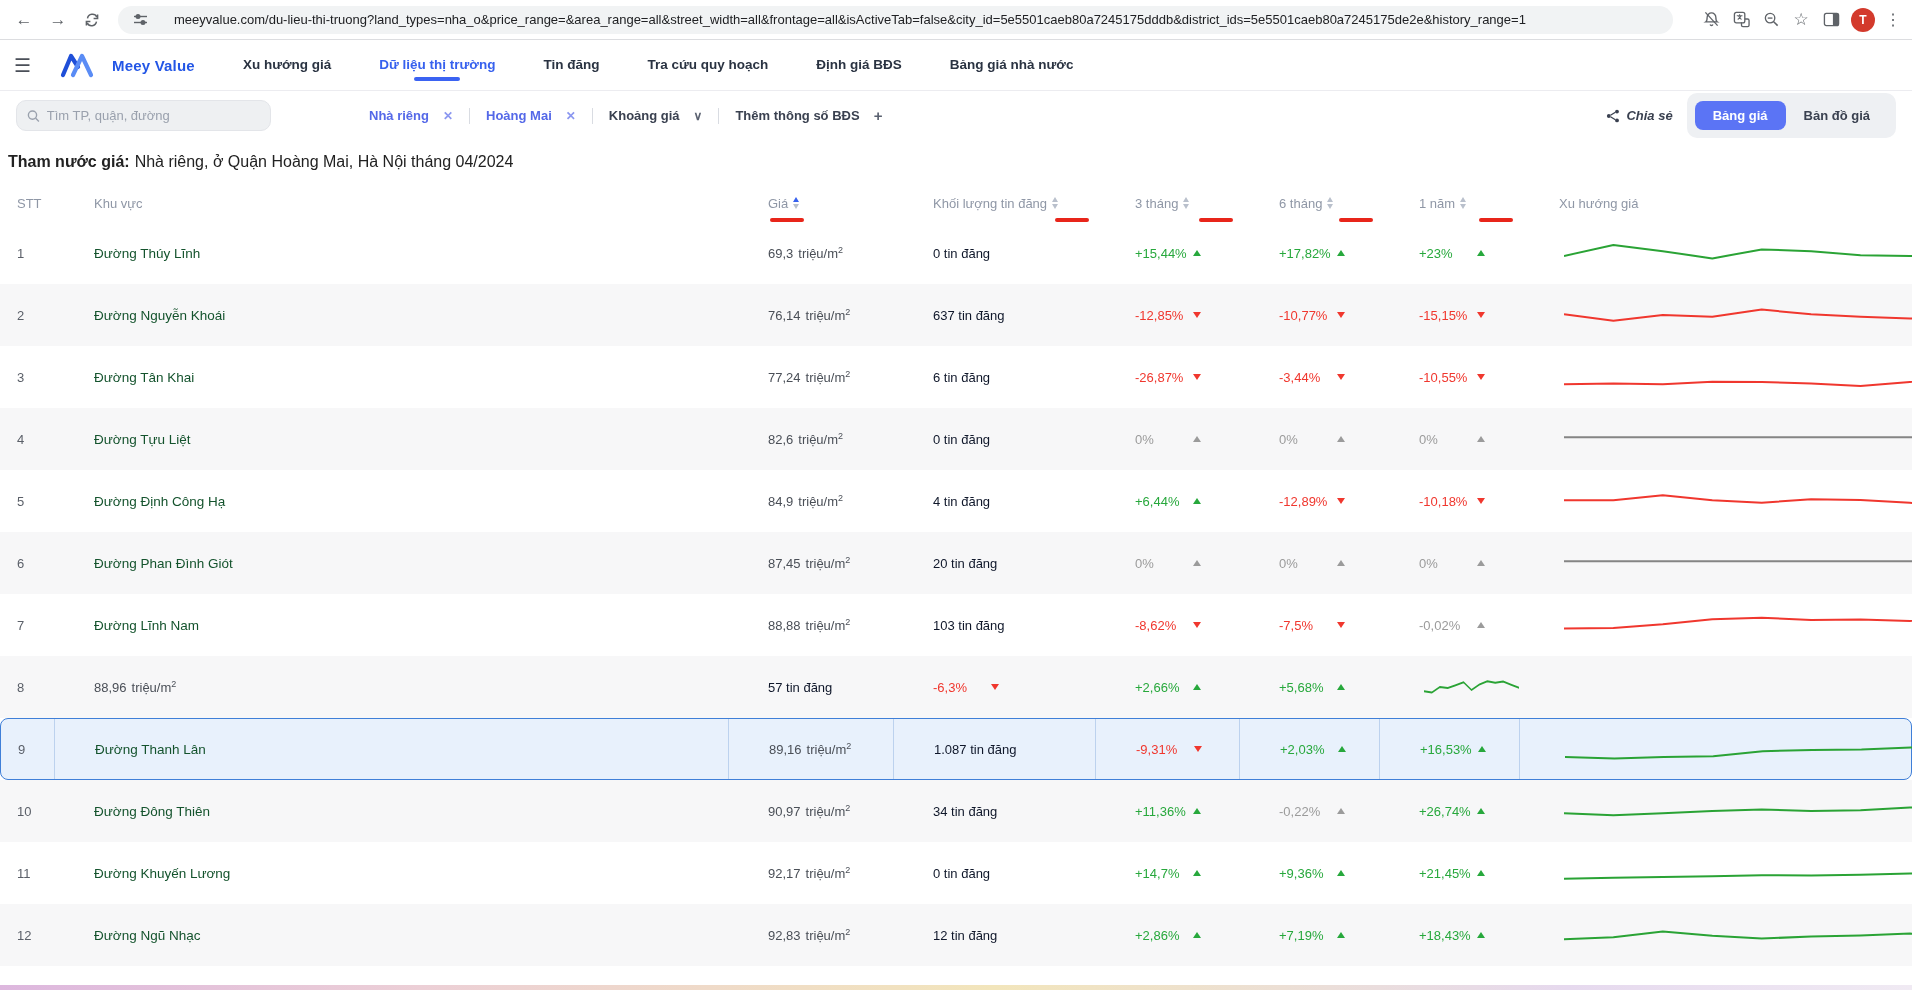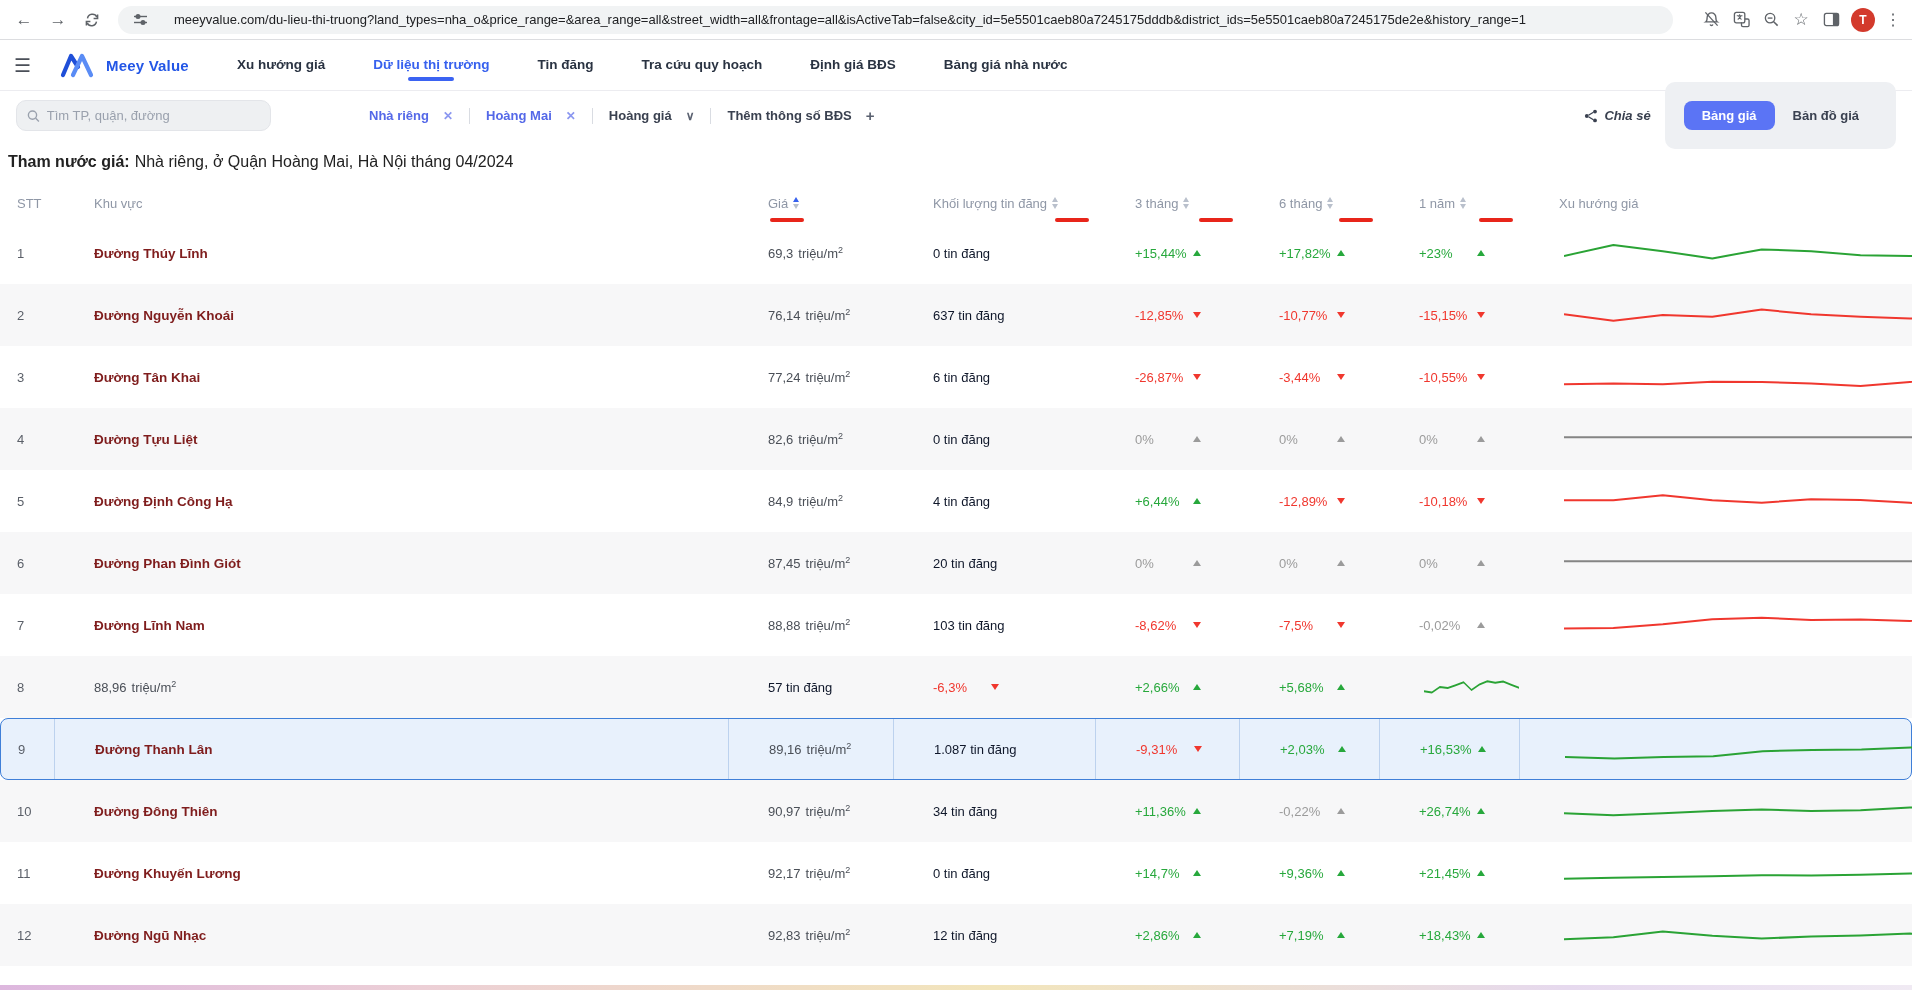--- a/index.html
+++ b/index.html
@@ -17,21 +17,21 @@
   .chrome-right { display:flex; align-items:center; gap:10px; margin-left:auto; flex:none; }
   .cicon { width:20px; height:20px; display:flex; align-items:center; justify-content:center; color:#5f6368; }
   .avatar { width:24px; height:24px; border-radius:50%; color:#fff; font-size:12px; font-weight:700;
     display:flex; align-items:center; justify-content:center; }
   .dots { color:#5f6368; font-size:16px; letter-spacing:1px; }
 
   
   .navbar { height:51px; display:flex; align-items:center; border-bottom:1px solid #ececf0;
     padding:0 14px; gap:8px; background:#fff; }
   .hamburger { color:#4a4f58; font-size:19px; width:26px; cursor:pointer; }
-  .brand { display:flex; align-items:center; gap:12px; margin:0 18px 0 12px; }
+  .brand { display:flex; align-items:center; gap:18px; margin:0 18px 0 12px; }
   .brand-text { font-size:15px; font-weight:800; color:#2356e6; letter-spacing:.2px; }
   .menu { display:flex; align-items:center; gap:4px; }
   .menu-item { position:relative; font-size:13.5px; font-weight:600; color:#2a3342;
     padding:10px 22px 12px 22px; cursor:pointer; white-space:nowrap; }
   .menu-item.active { color:#3761ee; }
   .menu-item.active::after { content:""; position:absolute; left:50%; transform:translateX(-50%);
     bottom:3px; width:46px; height:4px; border-radius:3px; background:#3b63f2; }
 
   
   .filterbar { height:49px; display:flex; align-items:center; padding:0 16px; gap:10px; }
@@ -41,21 +41,21 @@
     color:#333; font-family:"Liberation Sans",sans-serif; }
   .searchbox input::placeholder { color:#9aa1ad; }
   .chips { display:flex; align-items:center; margin-left:72px; }
   .chip { display:flex; align-items:center; gap:14px; padding:0 16px; cursor:pointer; font-size:13px; font-weight:600; }
   .chip .lbl.blue { color:#5468e8; } .chip .lbl.dark { color:#3a4150; }
   .chip .sfx { color:#8b97f0; font-size:12px; font-style:normal; }
   .chip .sfx.dark { color:#5a6170; }
   .chip-div { width:1px; height:16px; background:#d9dce2; }
   .fb-right { margin-left:auto; display:flex; align-items:center; gap:14px; }
   .share { display:flex; align-items:center; gap:6px; font-size:13px; font-weight:600; color:#3a4150; cursor:pointer;font-style:italic; }
-  .toggle { background:#eef0f3; border-radius:10px; padding:19px; display:flex; align-items:center; }
+  .toggle { background:#eef0f3; border-radius:10px; padding:8px; display:flex; align-items:center; }
   .tg-btn { font-size:13px; font-weight:600; padding:7px 18px; border-radius:8px; cursor:pointer; white-space:nowrap; }
   .tg-btn.on { background:#5b74f5; color:#fff; }
   .tg-btn.off { color:#3a4150; }
 
   
   .title { height:44px; display:flex; align-items:center; padding-left:8px; font-size:16px; color:#222; }
   .title b { font-weight:800; margin-right:5px; }
 
   
   .grid-row { display:grid; grid-template-columns:37px 634px 125px 162px 104px 100px 100px 1fr;
@@ -73,21 +73,21 @@
   .hcell.first-mark .red-mark { right:auto; left:2px; }
 
   .rows { position:relative; }
   .trow { height:62px; font-size:13px; color:#4a4f57; position:relative; }
   .trow.even { background:#f7f7f8; }
   .trow.hl { background:#e8f1fc; border:1px solid #3f7fd8; border-radius:8px; }
   .trow.hl .cell { border-right:1px solid #bcd2ee; height:100%; display:flex; align-items:center; }
   .trow.hl .cell:last-child { border-right:none; }
   .cell { display:flex; align-items:center; height:100%; }
   .c-stt { color:#5a5f68; }
-  .c-name { font-weight:700; color:#7f1d1d; font-size:13.5px; }
+  .c-name { font-weight:400; color:#14532d; font-size:13.5px; }
   .c-price .unit { margin-left:5px; }
   .c-price sup { font-size:9px; }
   .c-link a { color:#0f172a; font-weight:500; cursor:pointer; }
   .pct .pv { width:58px; }
   .c-g { color:#27a83c; } .c-r { color:#f0372e; } .c-gy { color:#9b9b9b; }
   .tri { width:0; height:0; border-left:4px solid transparent; border-right:4px solid transparent; }
   .tri.up { border-bottom:6px solid currentColor; }
   .tri.down { border-top:6px solid currentColor; }
   .c-trend { padding-left:5px; }
   .c-trend svg { display:block; }
@@ -186,21 +186,21 @@
         <span class="lbl blue">Nhà riêng</span>
         <i class="sfx">✕</i>
       </span>
       <span class="chip-div"></span>
       <span class="chip">
         <span class="lbl blue">Hoàng Mai</span>
         <i class="sfx">✕</i>
       </span>
       <span class="chip-div"></span>
       <span class="chip">
-        <span class="lbl dark">Hoàng giá</span>
+        <span class="lbl dark">Khoảng giá</span>
         <i class="sfx dark">∨</i>
       </span>
       <span class="chip-div"></span>
       <span class="chip">
         <span class="lbl dark">Thêm thông số BĐS</span>
         <i class="sfx dark" style="font-size: 15px;">+</i>
       </span>
     </div>
   <div class="fb-right">
     <div class="share">

